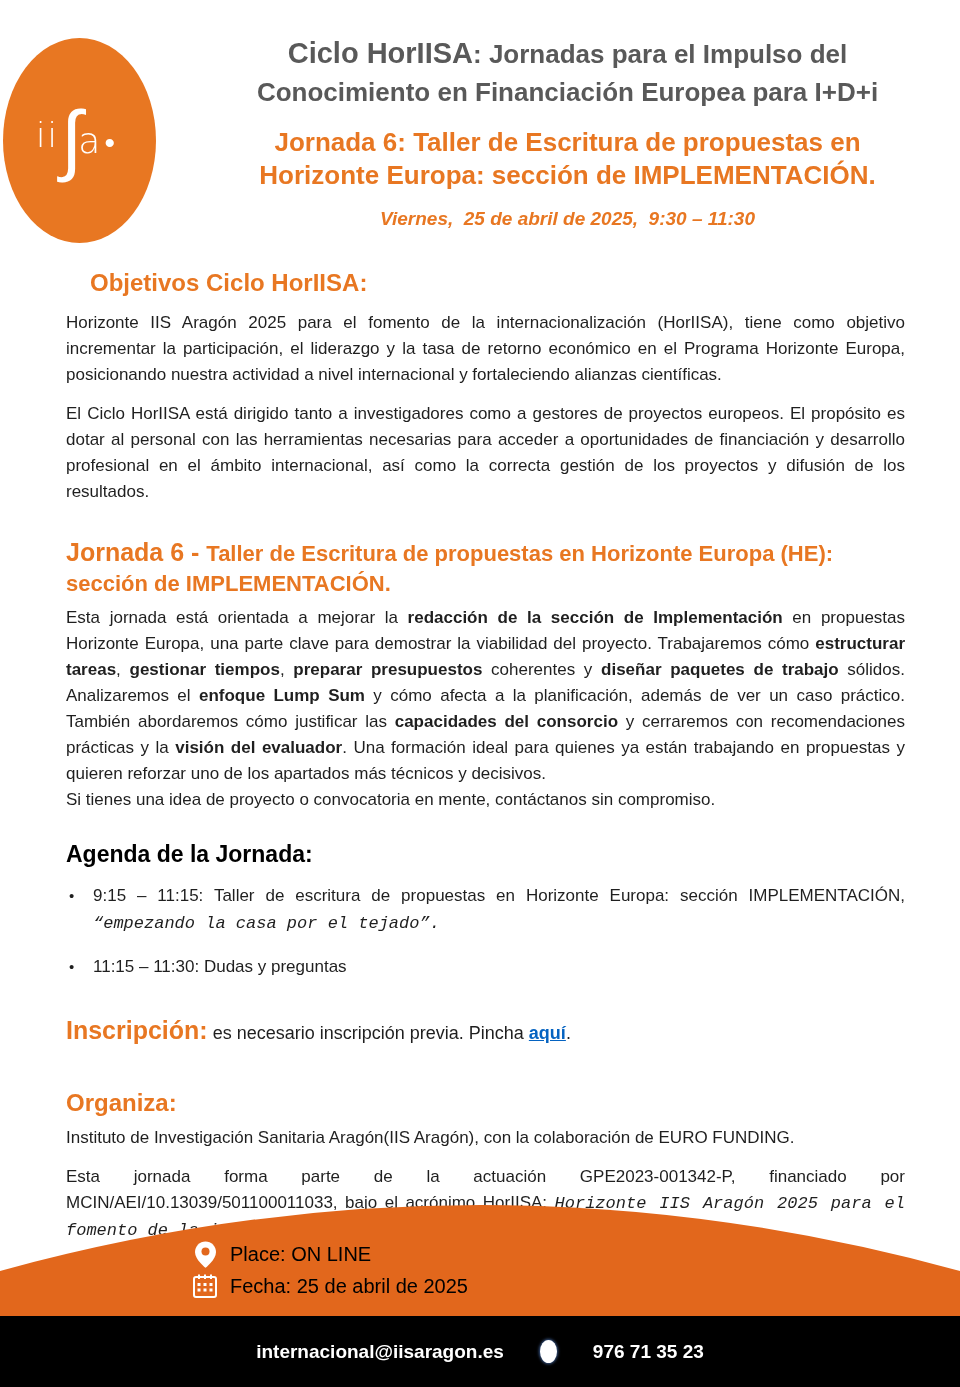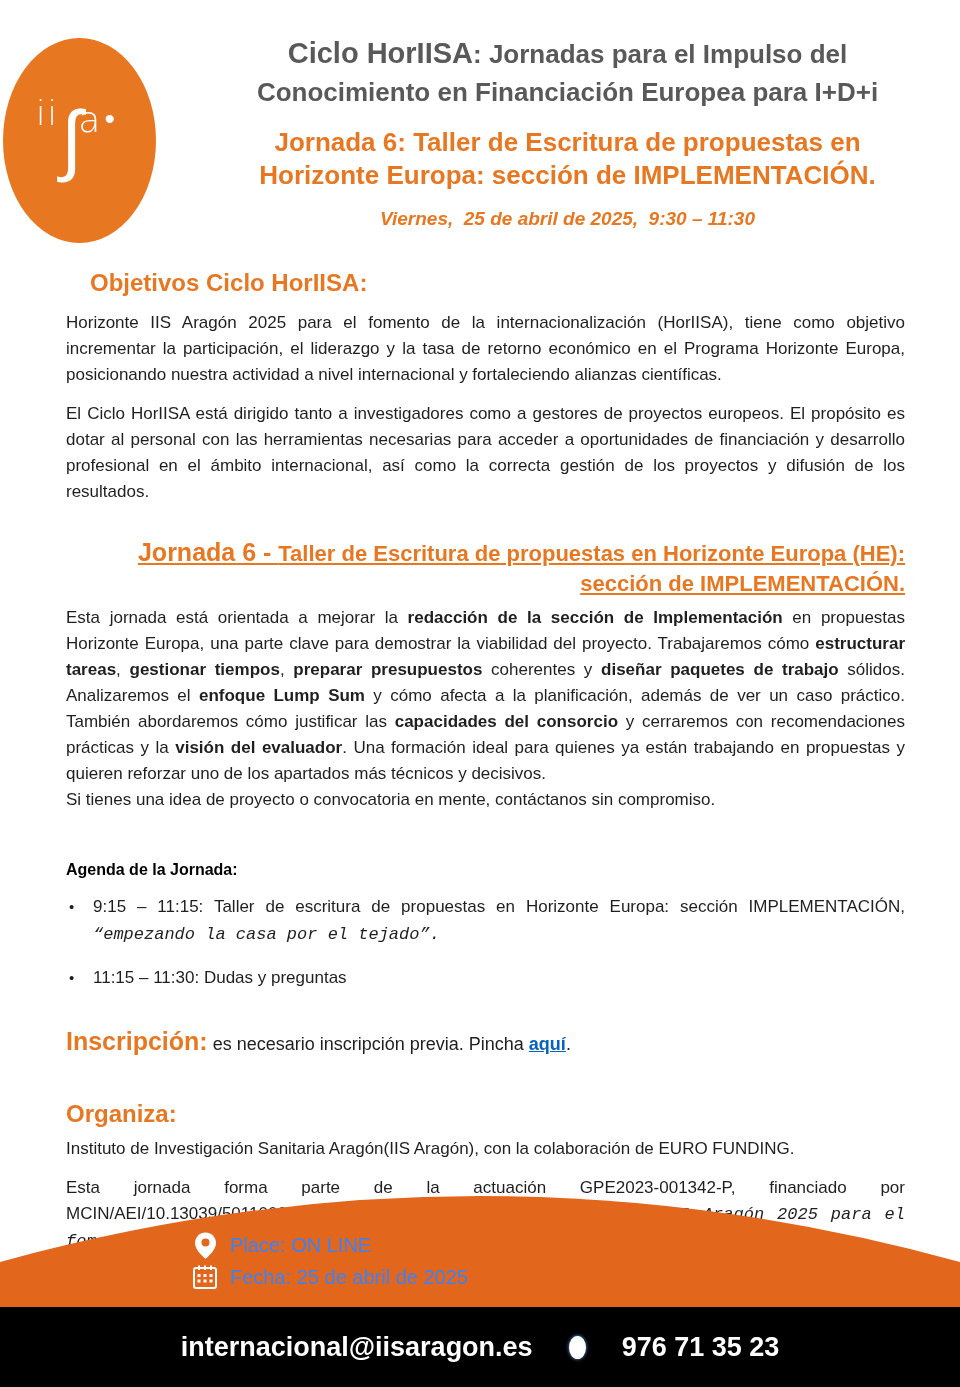--- a/index.html
+++ b/index.html
@@ -13,46 +13,46 @@
   }
   *{margin:0;padding:0;box-sizing:border-box;}
   html,body{background:#fff;}
   body{font-family:"Liberation Sans",sans-serif;color:var(--body-ink);}
   .page{position:relative;width:960px;height:1387px;background:#fff;overflow:hidden;margin:0 auto;}
 
   
   .header{position:relative;min-height:245px;padding-top:36px;}
   .logo-circle{position:absolute;left:3px;top:38px;width:153px;height:205px;
     background:var(--accent);border-radius:50%;display:flex;align-items:center;justify-content:center;}
-  .logo-script{color:#fff;font-family:"DejaVu Sans",sans-serif;font-weight:300;display:flex;align-items:flex-start;line-height:1;transform:translate(-4px,-6px);}
+  .logo-script{color:#fff;font-family:"DejaVu Sans",sans-serif;font-weight:300;display:flex;align-items:center;line-height:1;transform:translate(-4px,-6px);}
   .logo-ii{font-size:34px;letter-spacing:2px;}
   .logo-int{font-size:78px;font-weight:200;margin:0 -4px 0 2px;transform:translateY(4px);}
   .logo-a{font-size:36px;transform:translateY(6px);}
   .logo-dot{font-size:30px;transform:translateY(8px);margin-left:4px;}
 
   .header-text{margin-left:230px;margin-right:55px;text-align:center;}
   .main-title{color:var(--title-gray);font-weight:bold;line-height:34px;}
   .title-big{font-size:29px;}
   .title-rest,.title-line2{font-size:26px;}
   .subtitle{margin-top:17px;color:var(--accent);font-weight:bold;font-size:26px;line-height:33px;}
   .date-line{margin-top:16px;color:var(--accent);font-weight:bold;font-size:19px;white-space:pre-wrap;font-style:italic;}
 
   
   .content{padding:0 55px 0 66px;}
   .section-heading{color:var(--accent);font-weight:bold;font-size:24px;}
   .objetivos-heading{margin-top:24px;margin-left:24px;}
   p.body{font-size:17px;line-height:26px;text-align:justify;margin-top:13px;color:var(--body-ink);}
   .rb{font-weight:bold;}
   .ri{font-style:italic;font-family:Liberation Mono, monospace;}
 
-  .jornada-heading{margin-top:32px;color:var(--accent);font-weight:bold;font-size:22px;line-height:30px;text-align:right;text-decoration:underline;}
+  .jornada-heading{margin-top:32px;color:var(--accent);font-weight:bold;font-size:22px;line-height:30px;text-align:left;}
   .jornada-strong{font-size:25px;}
   .contact-line{font-size:17px;line-height:26px;margin-top:0;}
 
-  .agenda-heading{margin-top:48px;font-size:16px;font-weight:bold;color:#000;}
+  .agenda-heading{margin-top:28px;font-size:23px;font-weight:bold;color:#000;}
   ul.agenda{list-style:none;margin-top:14px;}
   ul.agenda li{position:relative;padding-left:27px;font-size:17px;line-height:27px;text-align:justify;margin-bottom:16px;}
   ul.agenda li::before{content:"\2022";position:absolute;left:3px;top:0;font-size:15px;}
 
   .inscripcion-line{margin-top:36px;display:block;}
   .inscripcion-heading{font-size:25px;vertical-align:baseline;}
   .inscripcion-text{font-size:18px;}
   a.link{color:var(--link-blue);font-weight:bold;text-decoration:underline;cursor:pointer;}
 
   .organiza-heading{margin-top:44px;}
@@ -70,24 +70,24 @@
   .escudo{width:17px;height:30px;flex:none;}
   .min-text{font-size:5px;line-height:6px;color:#3A3A3A;font-weight:bold;}
   .aei-logo{width:47px;height:37px;background:#fff;border:1px solid #C9D4E6;display:flex;align-items:center;}
   .aei-glyph{font-family:"Liberation Serif",serif;font-style:italic;font-size:24px;color:var(--aei-navy);padding:0 2px 0 4px;line-height:1;}
   .aei-text{font-size:5px;line-height:6px;color:var(--aei-navy);background:#D9E2F0;height:100%;flex:1;display:flex;flex-direction:column;justify-content:center;padding-left:2px;font-weight:bold;}
 
   
   .footer{position:absolute;left:0;right:0;bottom:0;}
   .dome{position:relative;height:123px;}
   .dome svg{display:block;}
-  .dome-content{position:absolute;left:193px;top:48px;color:#3b82f6;font-size:20px;}
+  .dome-content{position:absolute;left:193px;top:48px;color:#000000;font-size:20px;}
   .dome-row{display:flex;align-items:center;gap:13px;margin-bottom:6px;}
   .dome-row .ico{width:24px;display:flex;justify-content:center;}
-  .black-bar{height:80px;background:#000;display:flex;align-items:center;justify-content:center;gap:36px;color:#fff;font-weight:bold;font-size:27px;}
+  .black-bar{height:71px;background:#000;display:flex;align-items:center;justify-content:center;gap:36px;color:#fff;font-weight:bold;font-size:19px;}
   .bar-dot{width:17px;height:23px;background:#fff;border-radius:50%;box-shadow:0 0 3px 1px #3C5A8C;display:inline-block;}
 </style>
 </head>
 <body>
 
 <div class="page">
 
   <div class="header">
     <div class="logo-circle">
       <div class="logo-script">

